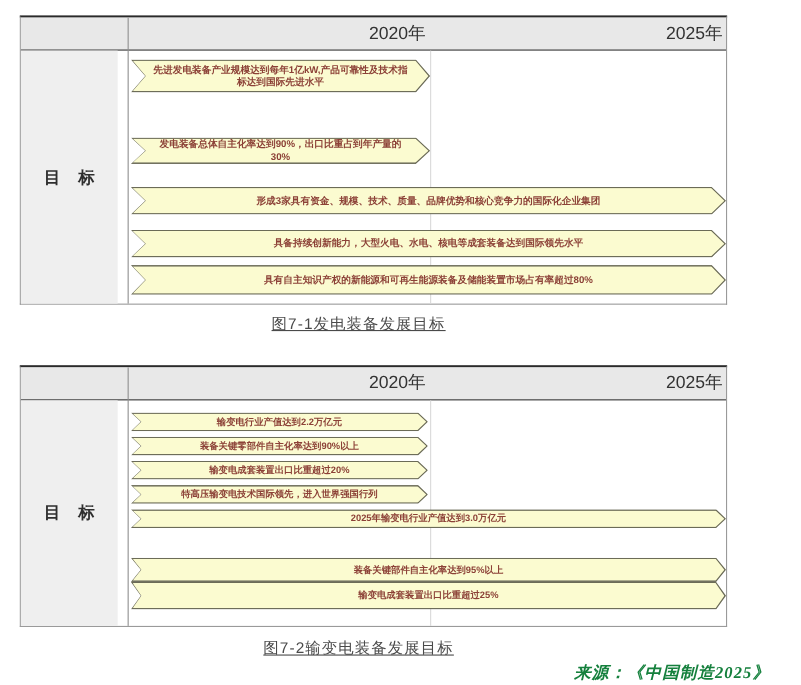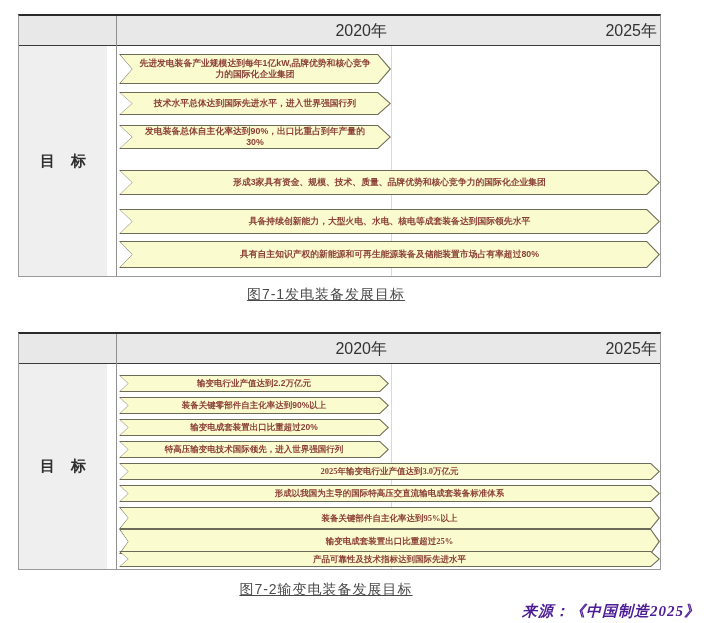--- a/index.html
+++ b/index.html
@@ -49,54 +49,49 @@
     color:var(--banner-text,#8c4137); text-align:center; line-height:1.25;
     font-weight:600;
   }
   .fig1-table .chev { --d:13px; }
   .fig1-table .chev-text { font-size:8.8px; }
   .fig2-table .chev { --d:9px; }
   .fig2-table .chev-text { font-size:8.5px; }
   .short1 { width:272px; }
   .full1  { width:541px; }
   .short2 { width:270px; }
-  .full2  { width:541px;font-family:Liberation Serif, serif; }
+  .full2  { width:541px; }
 
   .caption {
     position:absolute; left:18px; width:616px; text-align:center;
     font-size:14px; color:#4a4a4a; letter-spacing:1px;text-decoration:underline;
   }
   .source {
     position:absolute; left:18px; right:28px; text-align:right;
-    font-size:15px; color:#4c1d95; font-style:italic; font-weight:600;
+    font-size:15px; color:#15803d; font-style:italic; font-weight:600;
     font-family:"Liberation Serif","DejaVu Serif",serif; letter-spacing:1px;
   }
 </style>
 </head>
 <body>
 
 <div class="fig-table fig1-table" style="top:14px; height:263px;">
   <div class="fig-header">
     <span class="year y2020">2020年</span>
     <span class="year y2025">2025年</span>
   </div>
   <div class="label-col">
     <span>目 标</span>
   </div>
   <div class="v-div-label"></div>
   <div class="v-div-mid"></div>
 
   <div class="chev short1" style="top:38px; height:30px;">
     <div class="chev-in">
-        <span class="chev-text">先进发电装备产业规模达到每年1亿kW,品牌优势和核心竞争力的国际化企业集团</span>
-      </div>
-  </div>
-  <div class="chev short1" style="top:76px; height:23px;">
-    <div class="chev-in">
-        <span class="chev-text">技术水平总体达到国际先进水平，进入世界强国行列</span>
+        <span class="chev-text">先进发电装备产业规模达到每年1亿kW,产品可靠性及技术指标达到国际先进水平</span>
       </div>
   </div>
   <div class="chev short1" style="top:109px; height:24px;">
     <div class="chev-in">
         <span class="chev-text">发电装备总体自主化率达到90%，出口比重占到年产量的30%</span>
       </div>
   </div>
   <div class="chev full1" style="top:154px; height:25px;">
     <div class="chev-in">
         <span class="chev-text">形成3家具有资金、规模、技术、质量、品牌优势和核心竞争力的国际化企业集团</span>
@@ -145,37 +140,27 @@
   <div class="chev short2" style="top:107px; height:17px;">
     <div class="chev-in">
         <span class="chev-text">特高压输变电技术国际领先，进入世界强国行列</span>
       </div>
   </div>
   <div class="chev full2" style="top:129px; height:17px;">
     <div class="chev-in">
         <span class="chev-text">2025年输变电行业产值达到3.0万亿元</span>
       </div>
   </div>
-  <div class="chev full2" style="top:151px; height:17px;">
-    <div class="chev-in">
-        <span class="chev-text">形成以我国为主导的国际特高压交直流输电成套装备标准体系</span>
-      </div>
-  </div>
   <div class="chev full2" style="top:173px; height:22px;">
     <div class="chev-in">
         <span class="chev-text">装备关键部件自主化率达到95%以上</span>
       </div>
   </div>
   <div class="chev full2" style="top:195px; height:25px;">
     <div class="chev-in">
         <span class="chev-text">输变电成套装置出口比重超过25%</span>
       </div>
   </div>
-  <div class="chev full2" style="top:217px; height:16px;">
-    <div class="chev-in">
-        <span class="chev-text">产品可靠性及技术指标达到国际先进水平</span>
-      </div>
-  </div>
 </div>
 
 <div class="caption" style="top:581px;">图7-2输变电装备发展目标</div>
 
 <div class="source" style="top:602px;">来源：《中国制造2025》</div>
 
 </body></html>

